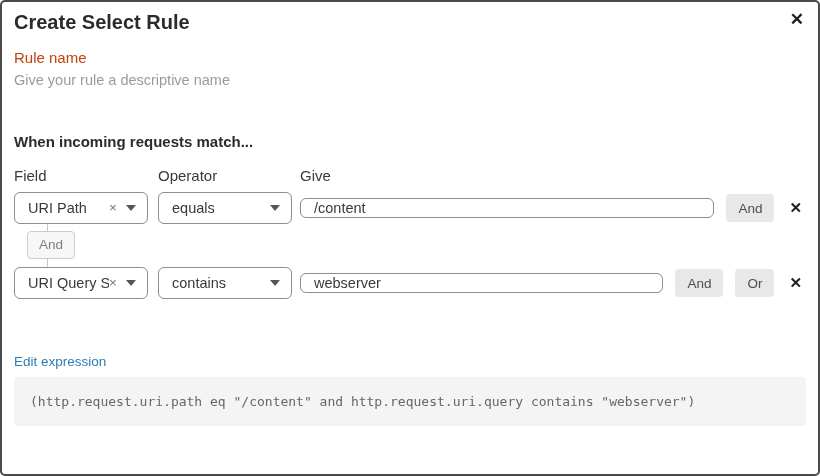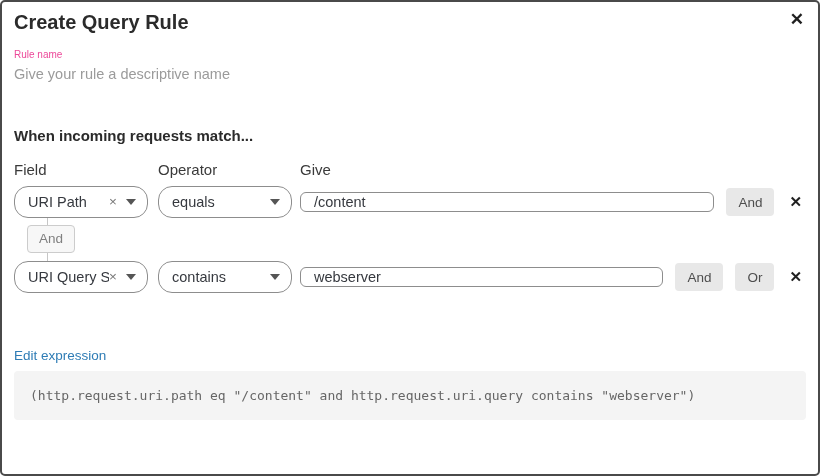--- a/index.html
+++ b/index.html
@@ -7,35 +7,35 @@
     width:820px; height:476px; box-sizing:border-box;
     border:2px solid #4a4a4a; border-radius:5px; background:#fff;
     font-family:"Liberation Sans", sans-serif; position:relative;
     padding:0 12px; overflow:hidden;
   }
   .modal-title { padding-top:9px; font-size:20px; font-weight:700; color:#2b2b2b; }
   .close-btn {
     position:absolute; top:5px; right:10px; background:none; border:none;
     font-size:17px; font-weight:700; color:#1f1f1f; cursor:pointer; padding:2px 4px;
   }
-  .rule-name-label { margin-top:15px; font-size:10px; color:#ec4899; }
+  .rule-name-label { margin-top:15px; font-size:15px; color:#c2410c; }
   .rule-name-hint { margin-top:6px; font-size:14.5px; color:#9b9b9b; }
   .rule-name-input {
     margin-top:11px; width:100%; height:31px; box-sizing:border-box;
     border:1px solid #8d8d8d; border-radius:6px; padding:0 13px;
     font-size:15px; color:#36393f; background:#fff; outline:none;
     font-family:"Liberation Sans", sans-serif;
   }
   .match-heading { margin-top:45px; font-size:15px; font-weight:700; color:#2b2b2b; }
   .cols { display:flex; margin-top:17px; font-size:15px; color:#3a3a3a; }
   .col-field { width:144px; }
   .col-operator { width:142px; }
   .builder-row { display:flex; align-items:center; margin-top:8px; }
   .select {
-    width:134px; height:32px; border:1px solid #8d8d8d; border-radius:14px;
+    width:134px; height:32px; border:1px solid #8d8d8d; border-radius:6px;
     display:flex; align-items:center; padding:0 11px 0 13px; box-sizing:border-box;
     font-size:14.5px; color:#36393f; background:#fff; cursor:pointer;
   }
   .select.field-select { margin-right:10px; }
   .select.operator-select { margin-right:8px;gap:37px; }
   .select .sel-label { flex:1; white-space:nowrap; overflow:hidden; }
   .select .clear-x { color:#777; font-size:13.5px; margin-right:9px; line-height:1; }
   .caret {
     width:0; height:0; flex:none;
     border-left:5px solid transparent; border-right:5px solid transparent;
@@ -70,21 +70,21 @@
     margin-top:8px; background:#f4f4f4; border-radius:4px; padding:17px 16px;
     font-family:"DejaVu Sans Mono", monospace; font-size:13px; color:#666;
     white-space:nowrap; overflow:hidden; box-sizing:border-box;
   }
 </style>
 </head>
 <body>
 
 <div class="modal">
 
-  <div class="modal-title">Create Query Rule</div>
+  <div class="modal-title">Create Select Rule</div>
   <button class="close-btn">✕</button>
 
   <div class="rule-name-label">Rule name</div>
   <div class="rule-name-hint">Give your rule a descriptive name</div>
 
   <div class="match-heading">When incoming requests match...</div>
 
   <div class="cols">
     <div class="col-field">Field</div>
     <div class="col-operator">Operator</div>

